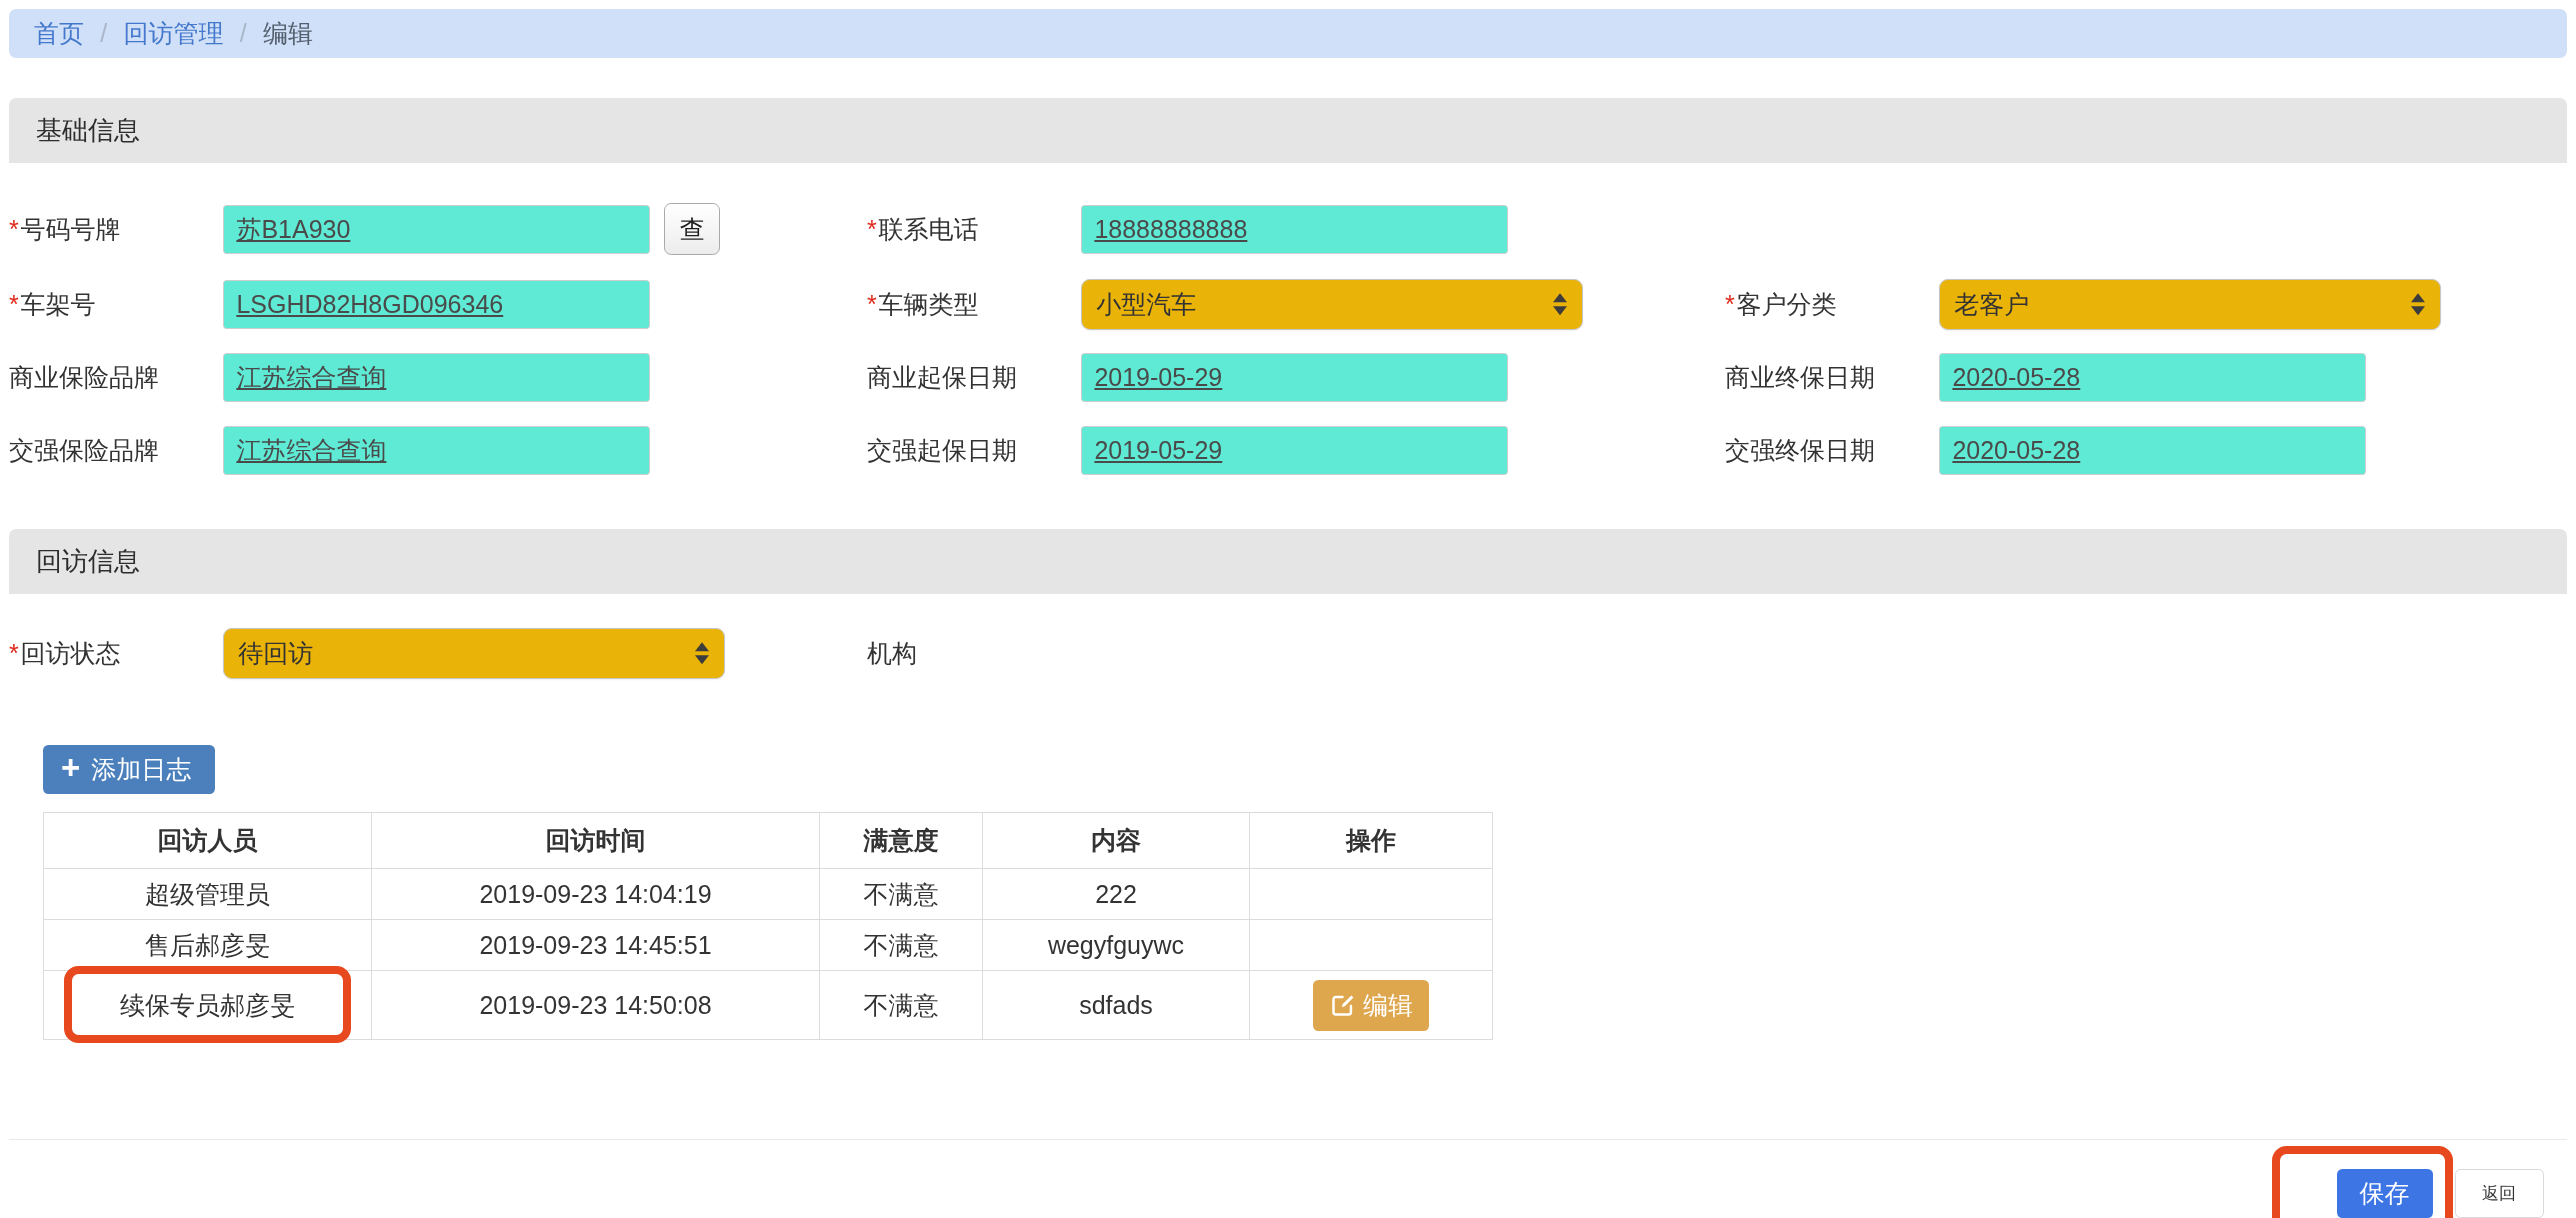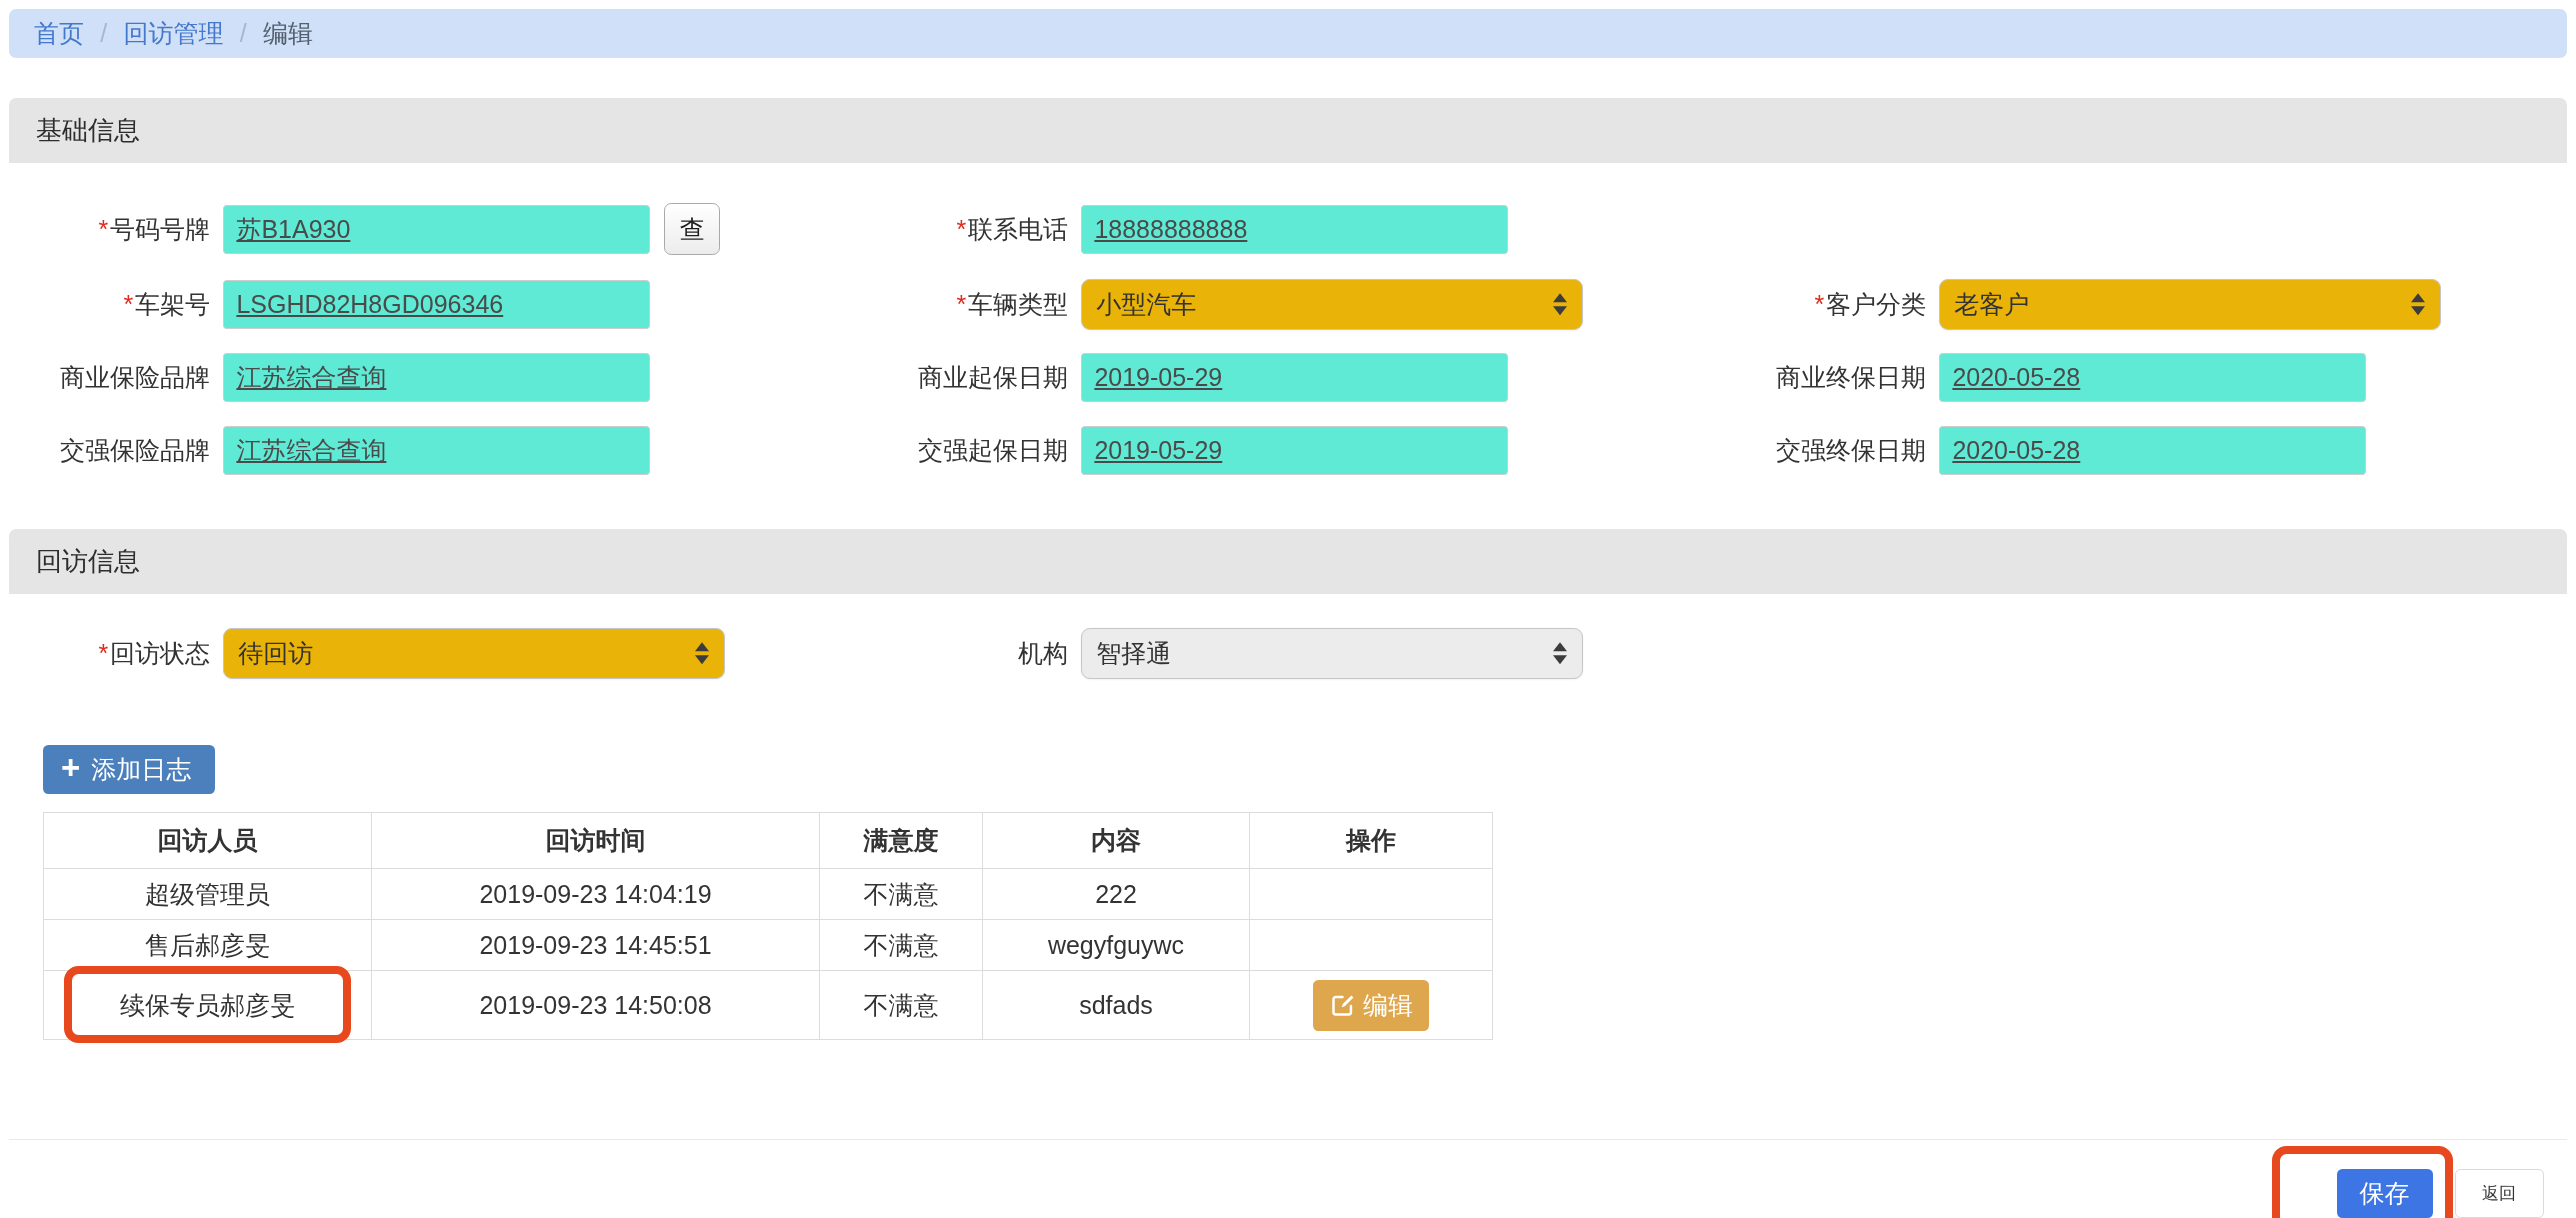--- a/index.html
+++ b/index.html
@@ -32,21 +32,21 @@
     font-size:26px; color:#2d2d2d;
   }
   .panel-body { background:#fff; padding:40px 0 34px; }
   .panel-visit .panel-body { padding:34px 0 81px; }
 
   
   .form-row { display:flex; margin-bottom:23.5px; }
   .form-row:last-child { margin-bottom:0; }
   .form-item { display:flex; align-items:center; width:858px; flex-shrink:0; }
   .form-label {
-    width:201px; text-align:right; margin-right:12.7px;
+    width:201px; text-align:left; margin-right:12.7px;
     font-size:25px; color:#333; white-space:nowrap; flex-shrink:0;
   }
   .req { color:#e02a1c; margin-right:1.8px; }
   .text-input {
     width:427px; height:49px; border:1.8px solid #cdcdcd; border-radius:3.6px;
     padding:0 12.7px; font-size:25px; color:#4a4a4a; background:#5eead4;
     font-family:inherit; outline:none;text-decoration:underline;
   }
   .select-box {
     width:502px; height:51px; border:1.8px solid #c6c6c6; border-radius:9px;
@@ -222,27 +222,20 @@
           <div class="select-box">
             <span>待回访</span>
             <span class="stepper">
                 <span class="tri-up"></span>
                 <span class="tri-down"></span>
               </span>
           </div>
         </div>
         <div class="form-item">
           <span class="form-label">机构</span>
-          <div class="select-box disabled">
-            <span>智择通</span>
-            <span class="stepper">
-                <span class="tri-up"></span>
-                <span class="tri-down"></span>
-              </span>
-          </div>
         </div>
       </div>
 
       <button class="add-log-btn">
         <span class="plus-icon">+</span>
         <span>添加日志</span>
       </button>
 
       <table class="log-table">
         <colgroup>

